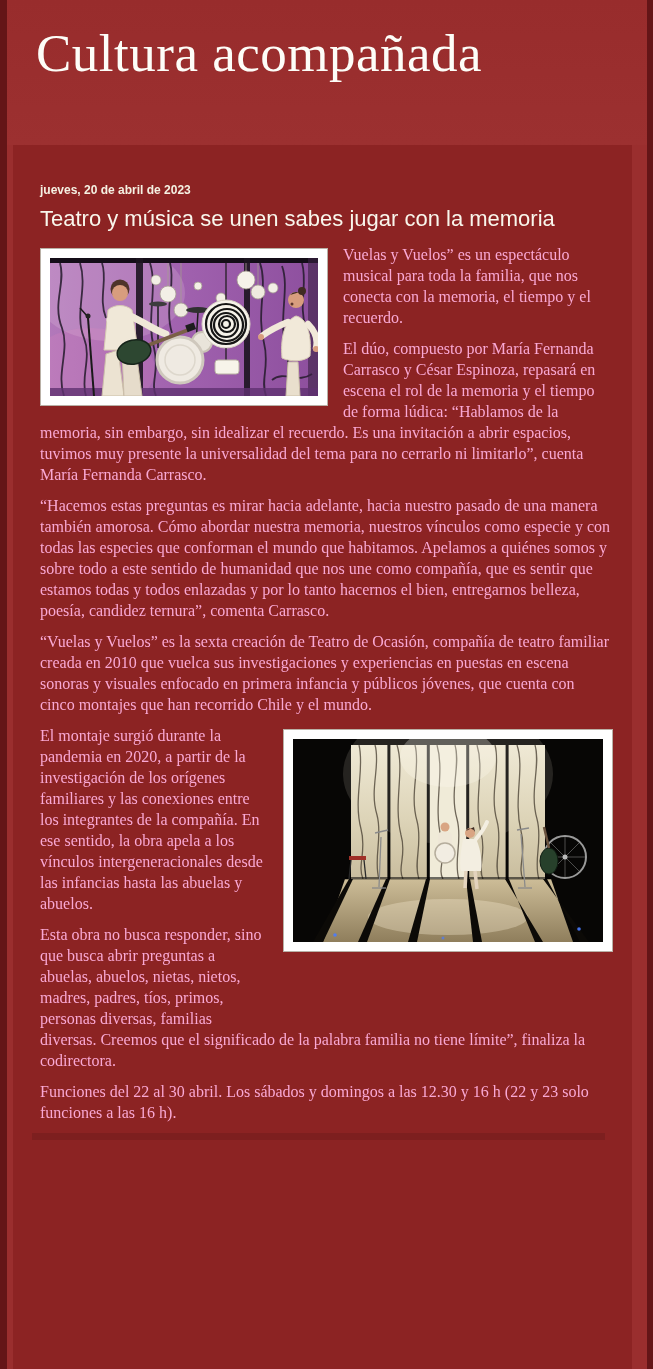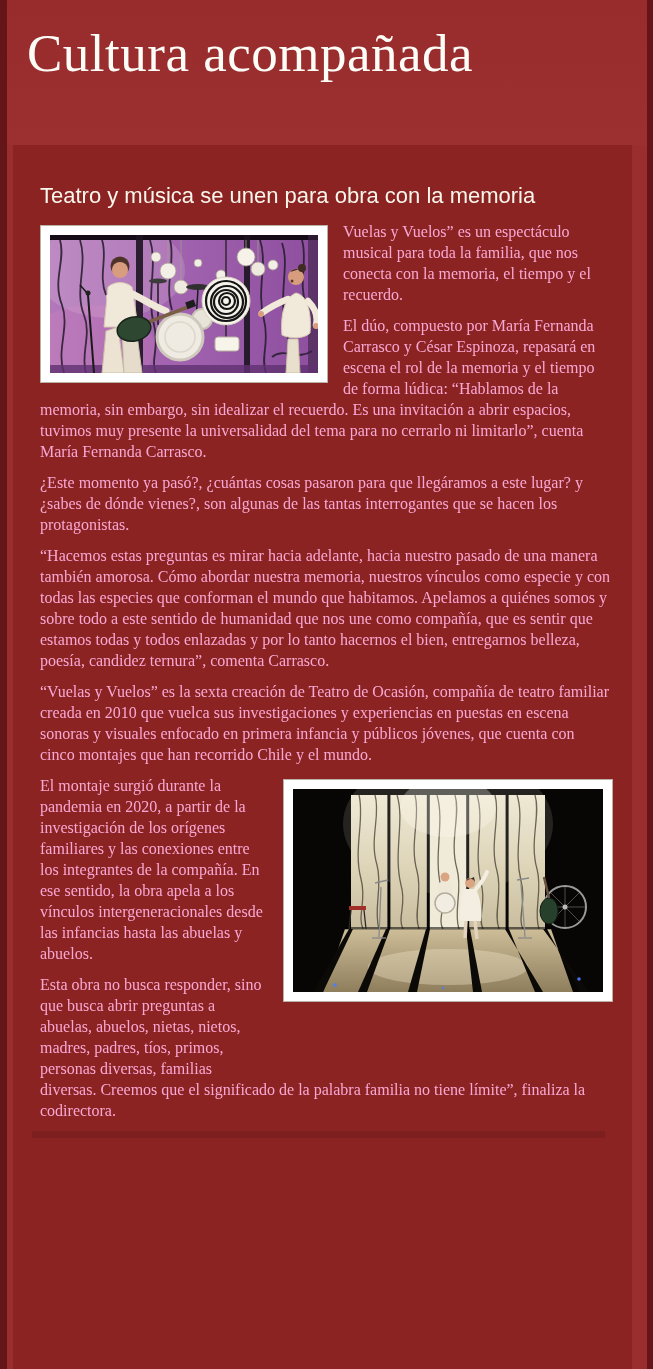--- a/index.html
+++ b/index.html
@@ -9,21 +9,21 @@
     font-family:"Liberation Serif","DejaVu Serif",serif;
   }
   .outer{
     margin:0 6px 0 7px;height:1369px;
     background:#9a2e2e;
     display:flex;flex-direction:column;
   }
   
   .masthead{
     height:145px;flex:0 0 145px;
-    padding:26px 0 0 20px;box-sizing:border-box;
+    padding:26px 0 0 29px;box-sizing:border-box;
     background:linear-gradient(#982c2c,#9c3030);
   }
   .blog-title{
     margin:0;
     font-family:"Liberation Serif","DejaVu Serif",serif;
     font-weight:400;
     font-size:53px;line-height:1.05;
     color:#fdfdf8;
     letter-spacing:.5px;
   }
@@ -73,21 +73,22 @@
 <body>
 
 <div class="outer">
 
   <div class="masthead">
     <h1 class="blog-title">Cultura acompañada</h1>
   </div>
 
   <div class="content">
 
-    <h2 class="post-title">Teatro y música se unen para obra con la memoria</h2>
+    <div class="post-date">jueves, 20 de abril de 2023</div>
+    <h2 class="post-title">Teatro y música se unen sabes jugar con la memoria</h2>
 
     <div class="article">
 
       <figure class="photo photo-1">
         <svg width="268" height="138" viewBox="0 0 268 138" xmlns="http://www.w3.org/2000/svg">
           <defs>
             <linearGradient id="pg" x1="0" y1="0" x2="1" y2="0">
               <stop offset="0" stop-color="#b278ba"></stop>
               <stop offset="0.5" stop-color="#a061ae"></stop>
               <stop offset="1" stop-color="#8d4f9e"></stop>
@@ -180,21 +181,20 @@
             <circle cx="246" cy="42" r="8" fill="#d89d7e"></circle>
             <path d="M240,37 A8,8 0 0 1 254,40 L250,34 Z" fill="#402b22"></path>
             <circle cx="252" cy="33" r="4" fill="#402b22"></circle>
             <circle cx="242" cy="46" r="1.5" fill="#5d342b"></circle>
           </g>
         </svg>
       </figure>
 
       <p> Vuelas y Vuelos” es un espectáculo musical para toda la familia, que nos conecta con la memoria, el tiempo y el recuerdo.</p>
       <p>El dúo, compuesto por María Fernanda Carrasco y César Espinoza, repasará en escena el rol de la memoria y el tiempo de forma lúdica: “Hablamos de la memoria, sin embargo, sin idealizar el recuerdo. Es una invitación a abrir espacios, tuvimos muy presente la universalidad del tema para no cerrarlo ni limitarlo”, cuenta María Fernanda Carrasco.</p>
-      <p>¿Este momento ya pasó?, ¿cuántas cosas pasaron para que llegáramos a este lugar? y ¿sabes de dónde vienes?, son algunas de las tantas interrogantes que se hacen los protagonistas.</p>
       <p>“Hacemos estas preguntas es mirar hacia adelante, hacia nuestro pasado de una manera también amorosa. Cómo abordar nuestra memoria, nuestros vínculos como especie y con todas las especies que conforman el mundo que habitamos. Apelamos a quiénes somos y sobre todo a este sentido de humanidad que nos une como compañía, que es sentir que estamos todas y todos enlazadas y por lo tanto hacernos el bien, entregarnos belleza, poesía, candidez ternura”, comenta Carrasco.</p>
       <p>“Vuelas y Vuelos” es la sexta creación de Teatro de Ocasión, compañía de teatro familiar creada en 2010 que vuelca sus investigaciones y experiencias en puestas en escena sonoras y visuales enfocado en primera infancia y públicos jóvenes, que cuenta con cinco montajes que han recorrido Chile y el mundo.</p>
 
       <figure class="photo photo-2">
         <svg width="310" height="203" viewBox="0 0 310 203" xmlns="http://www.w3.org/2000/svg">
           <defs>
             <linearGradient id="pan" x1="0" y1="0" x2="0" y2="1">
               <stop offset="0" stop-color="#efe9d5"></stop>
               <stop offset="0.55" stop-color="#ddd4b8"></stop>
               <stop offset="1" stop-color="#c9bd9e"></stop>
@@ -286,17 +286,18 @@
           <g fill="#4a7cff">
             <circle cx="42" cy="196" r="1.8" opacity="0.9"></circle>
             <circle cx="286" cy="190" r="1.8" opacity="0.9"></circle>
             <circle cx="150" cy="199" r="1.5" opacity="0.7"></circle>
           </g>
         </svg>
       </figure>
 
       <p>El montaje surgió durante la pandemia en 2020, a partir de la investigación de los orígenes familiares y las conexiones entre los integrantes de la compañía. En ese sentido, la obra apela a los vínculos intergeneracionales desde las infancias hasta las abuelas y abuelos.</p>
       <p>Esta obra no busca responder, sino que busca abrir preguntas a abuelas, abuelos, nietas, nietos, madres, padres, tíos, primos, personas diversas, familias diversas. Creemos que el significado de la palabra familia no tiene límite”, finaliza la codirectora.</p>
+      <p>Funciones del 22 al 30 abril. Los sábados y domingos a las 12.30 y 16 h (22 y 23 solo funciones a las 16 h).</p>
 
       <div class="bottom-separator"></div>
     </div>
   </div>
 </div>
 
 </body></html>

